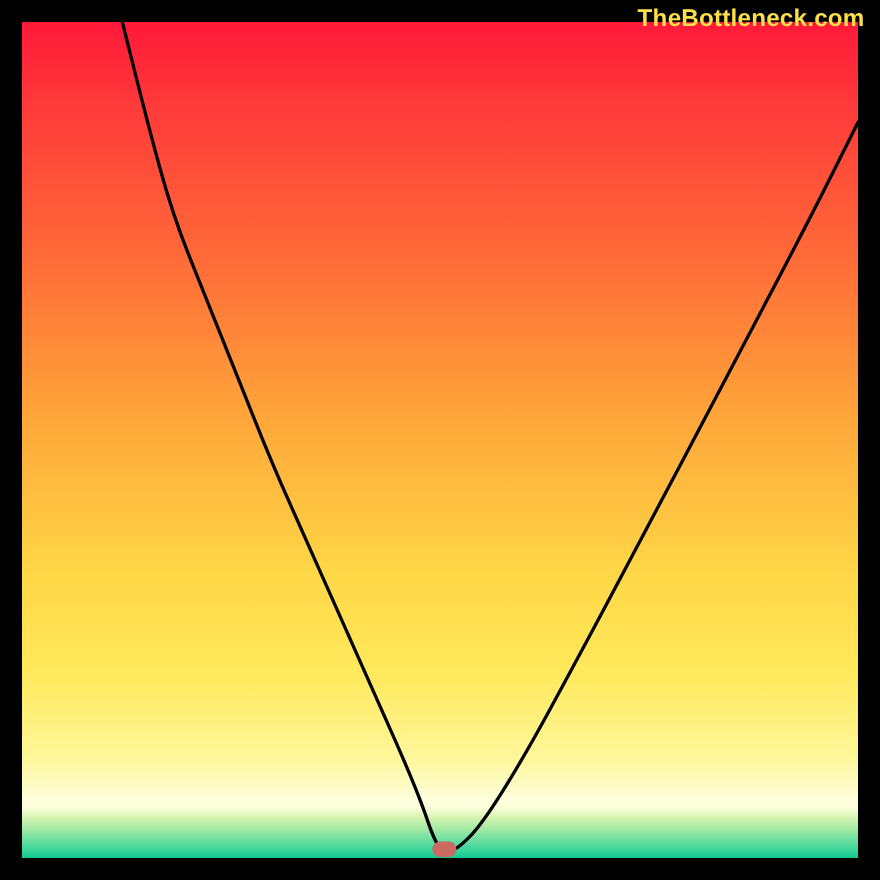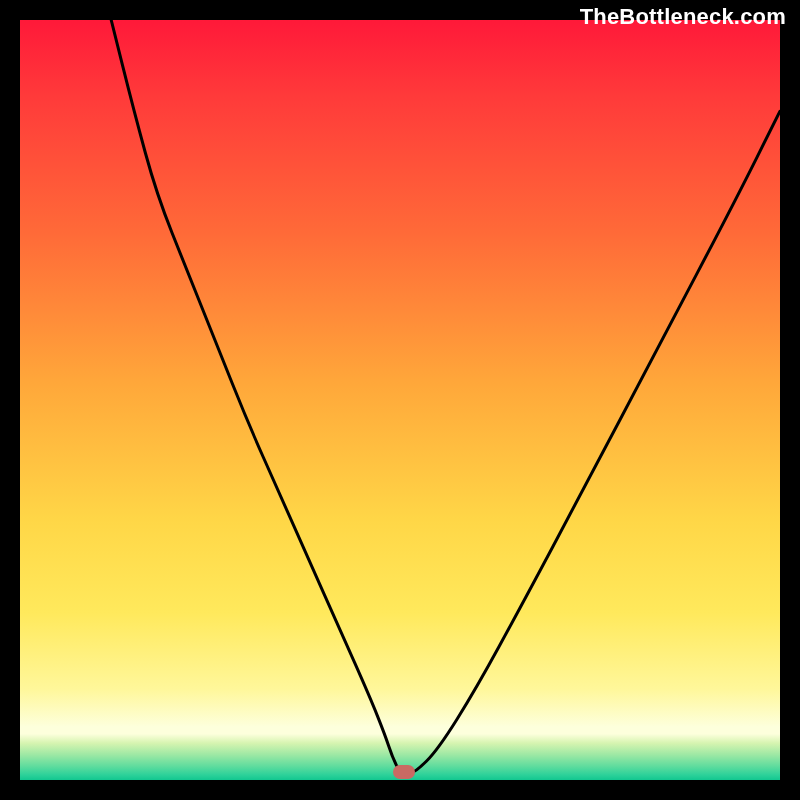--- a/index.html
+++ b/index.html
@@ -14,21 +14,21 @@
   .page {
     position: relative;
     width: 800px;
     height: 800px;
     background: #000;
   }
   .watermark {
     position: absolute;
     top: 4px;
     right: 14px;
-    color: #ffffff;
+    color: #fde047;
     font-size: 22px;
     font-weight: bold;
     letter-spacing: 0.2px;
     z-index: 20;
   }
   .plot {
     position: absolute;
     left: 20px;
     top: 20px;
     width: 760px;

